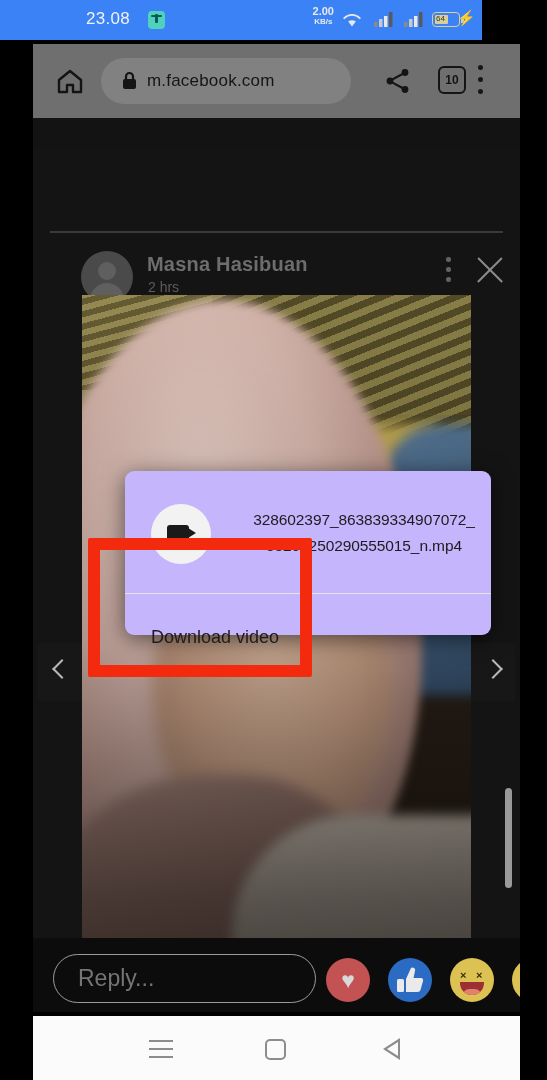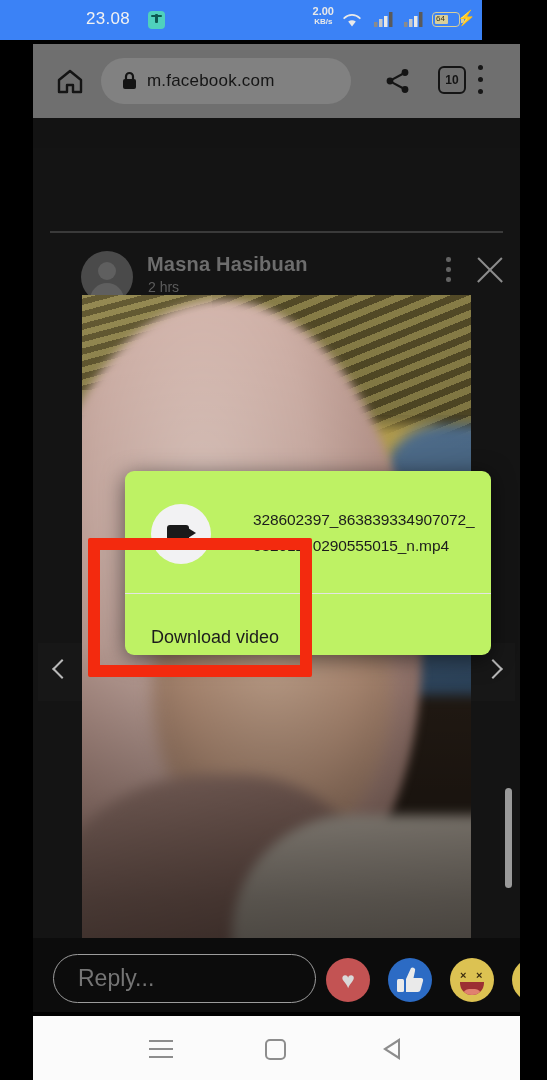--- a/index.html
+++ b/index.html
@@ -249,23 +249,24 @@
     background: #9c2f33; border-radius: 0 0 12px 12px; overflow: hidden;
   }
   .rx-haha .mouth::after {
     content: ""; position: absolute; left: 3px; bottom: 0; width: 18px; height: 6px;
     background: #e0816f; border-radius: 9px 9px 0 0;
   }
   .rx-wow { left: 479px; background: #dcc252; }
 
   
   .dialog {
-    position: absolute; left: 92px; top: 427px; width: 366px; height: 184px;
-    background: #bef264; border-radius: 9px;
+    position: absolute; left: 92px; top: 427px; width: 366px; height: 164px;
+    background: #c4b5fd; border-radius: 9px;
     box-shadow: 0 4px 22px rgba(0,0,0,.55);
+    text-align: center;
   }
   .dlg-filerow { position: absolute; left: 0; top: 0; width: 100%; height: 122px; }
   .dlg-iconwrap {
     position: absolute; left: 26px; top: 33px; width: 60px; height: 60px;
     border-radius: 50%; background: #f2f2f3;
   }
   .dlg-videoicon {
     position: absolute; left: 16px; top: 21px; width: 22px; height: 17px;
     background: #1a1a1a; border-radius: 3px;
   }

